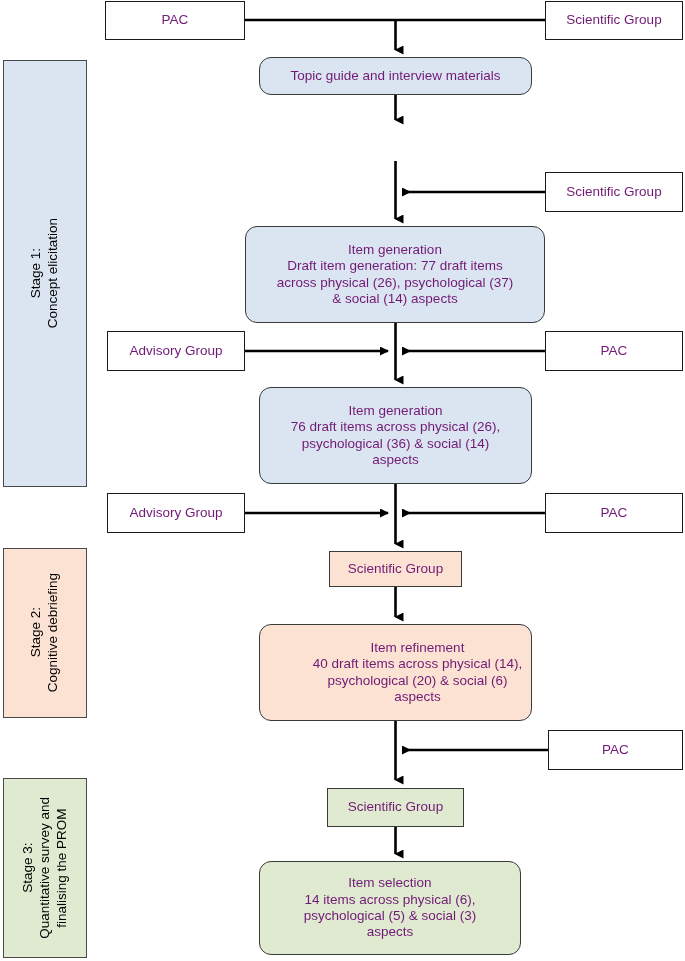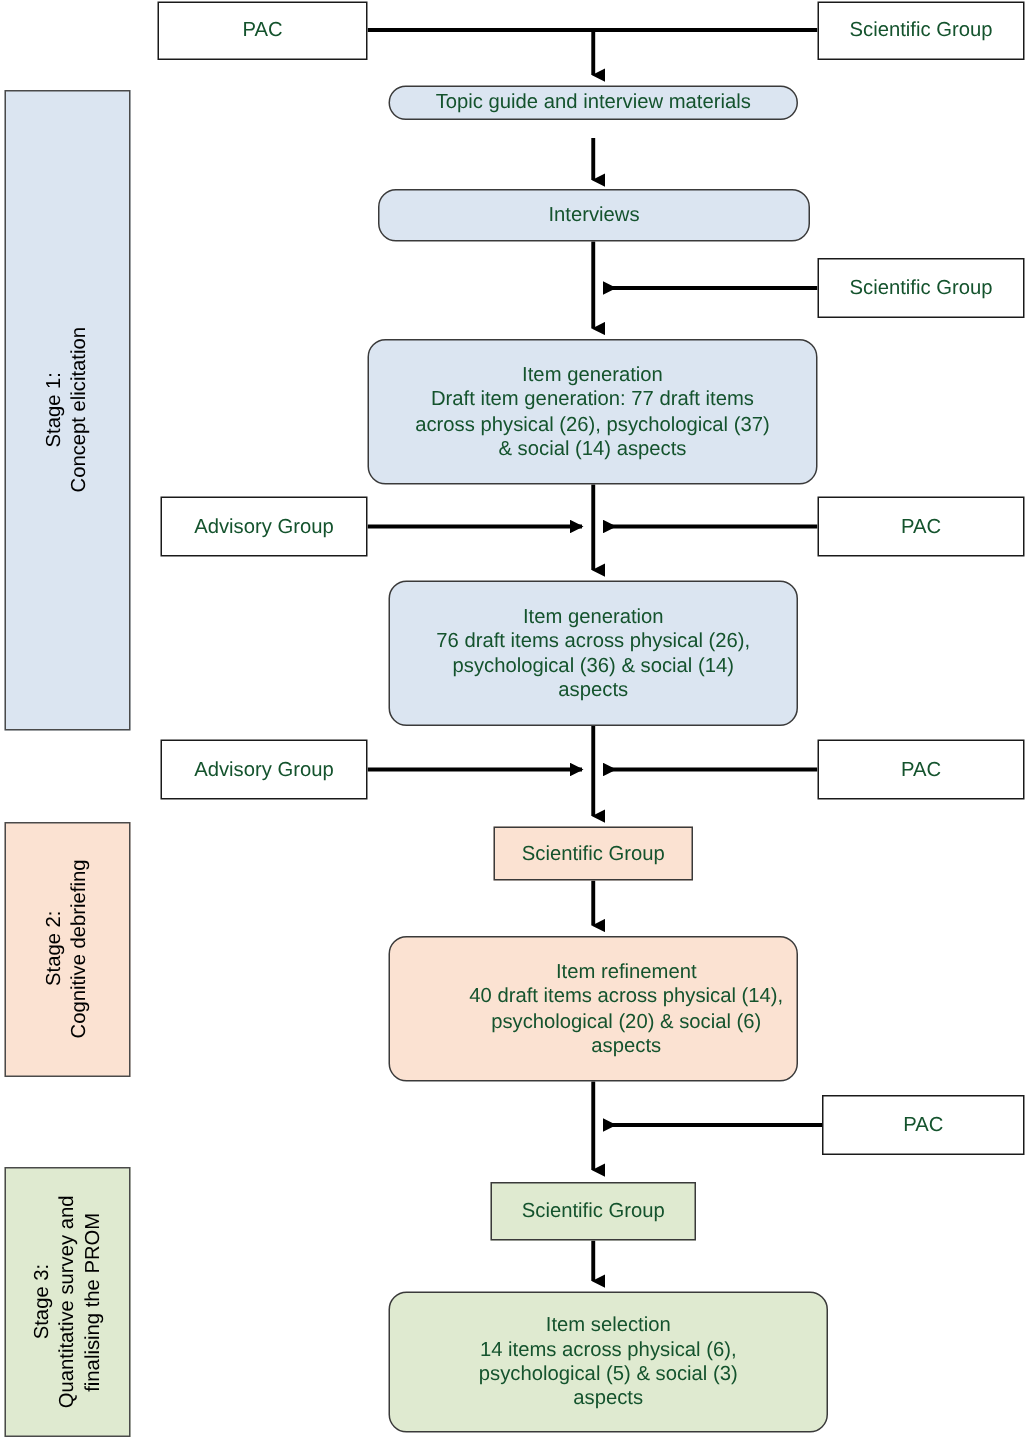--- a/index.html
+++ b/index.html
@@ -23,21 +23,21 @@
     height: 961px;
     pointer-events: none;
   }
   .node {
     position: absolute;
     box-sizing: border-box;
     display: flex;
     align-items: center;
     justify-content: center;
     text-align: center;
-    color: #14532d;
+    color: #701a75;
     border: 1.6px solid #3a3a3a;
     line-height: 1.22;
     z-index: 2;
   }
   .rect {
     background: #ffffff;
     border-color: #1a1a1a;
     border-width: 1.5px;
     font-size: 13.5px;
   }
@@ -141,27 +141,24 @@
   </div>
 
   <div class="node rect" style="left:105px; top:1px; width:140px; height:39px;">
     <span class="node-text">PAC</span>
   </div>
 
   <div class="node rect" style="left:545px; top:1px; width:138px; height:39px;">
     <span class="node-text">Scientific Group</span>
   </div>
 
-  <div class="node round fill-blue" style="left:259px; top:57px; width:273px; height:23px;">
+  <div class="node round fill-blue" style="left:259px; top:57px; width:273px; height:38px;">
     <span class="node-text">Topic guide and interview materials</span>
   </div>
 
-  <div class="node round fill-blue" style="left:252px; top:126px; width:288px; height:35px;">
-    <span class="node-text">Interviews</span>
-  </div>
 
   <div class="node rect" style="left:545px; top:172px; width:138px; height:40px;">
     <span class="node-text">Scientific Group</span>
   </div>
 
   <div class="node round fill-blue" style="left:245px; top:226px; width:300px; height:97px;">
     <span class="node-text">Item generation
 Draft item generation: 77 draft items
 across physical (26), psychological (37)
 &amp; social (14) aspects</span>
@@ -202,20 +199,20 @@
   </div>
 
   <div class="node rect" style="left:548px; top:730px; width:135px; height:40px;">
     <span class="node-text">PAC</span>
   </div>
 
   <div class="node fill-green" style="left:327px; top:788px; width:137px; height:39px; font-size:13.5px; border-color:#3a3a3a;">
     <span class="node-text">Scientific Group</span>
   </div>
 
-  <div class="node round fill-green" style="left:259px; top:861px; width:293px; height:94px;">
+  <div class="node round fill-green" style="left:259px; top:861px; width:262px; height:94px;">
     <span class="node-text">Item selection
 14 items across physical (6),
 psychological (5) &amp; social (3)
 aspects</span>
   </div>
 
 </div>
 
 </body></html>

